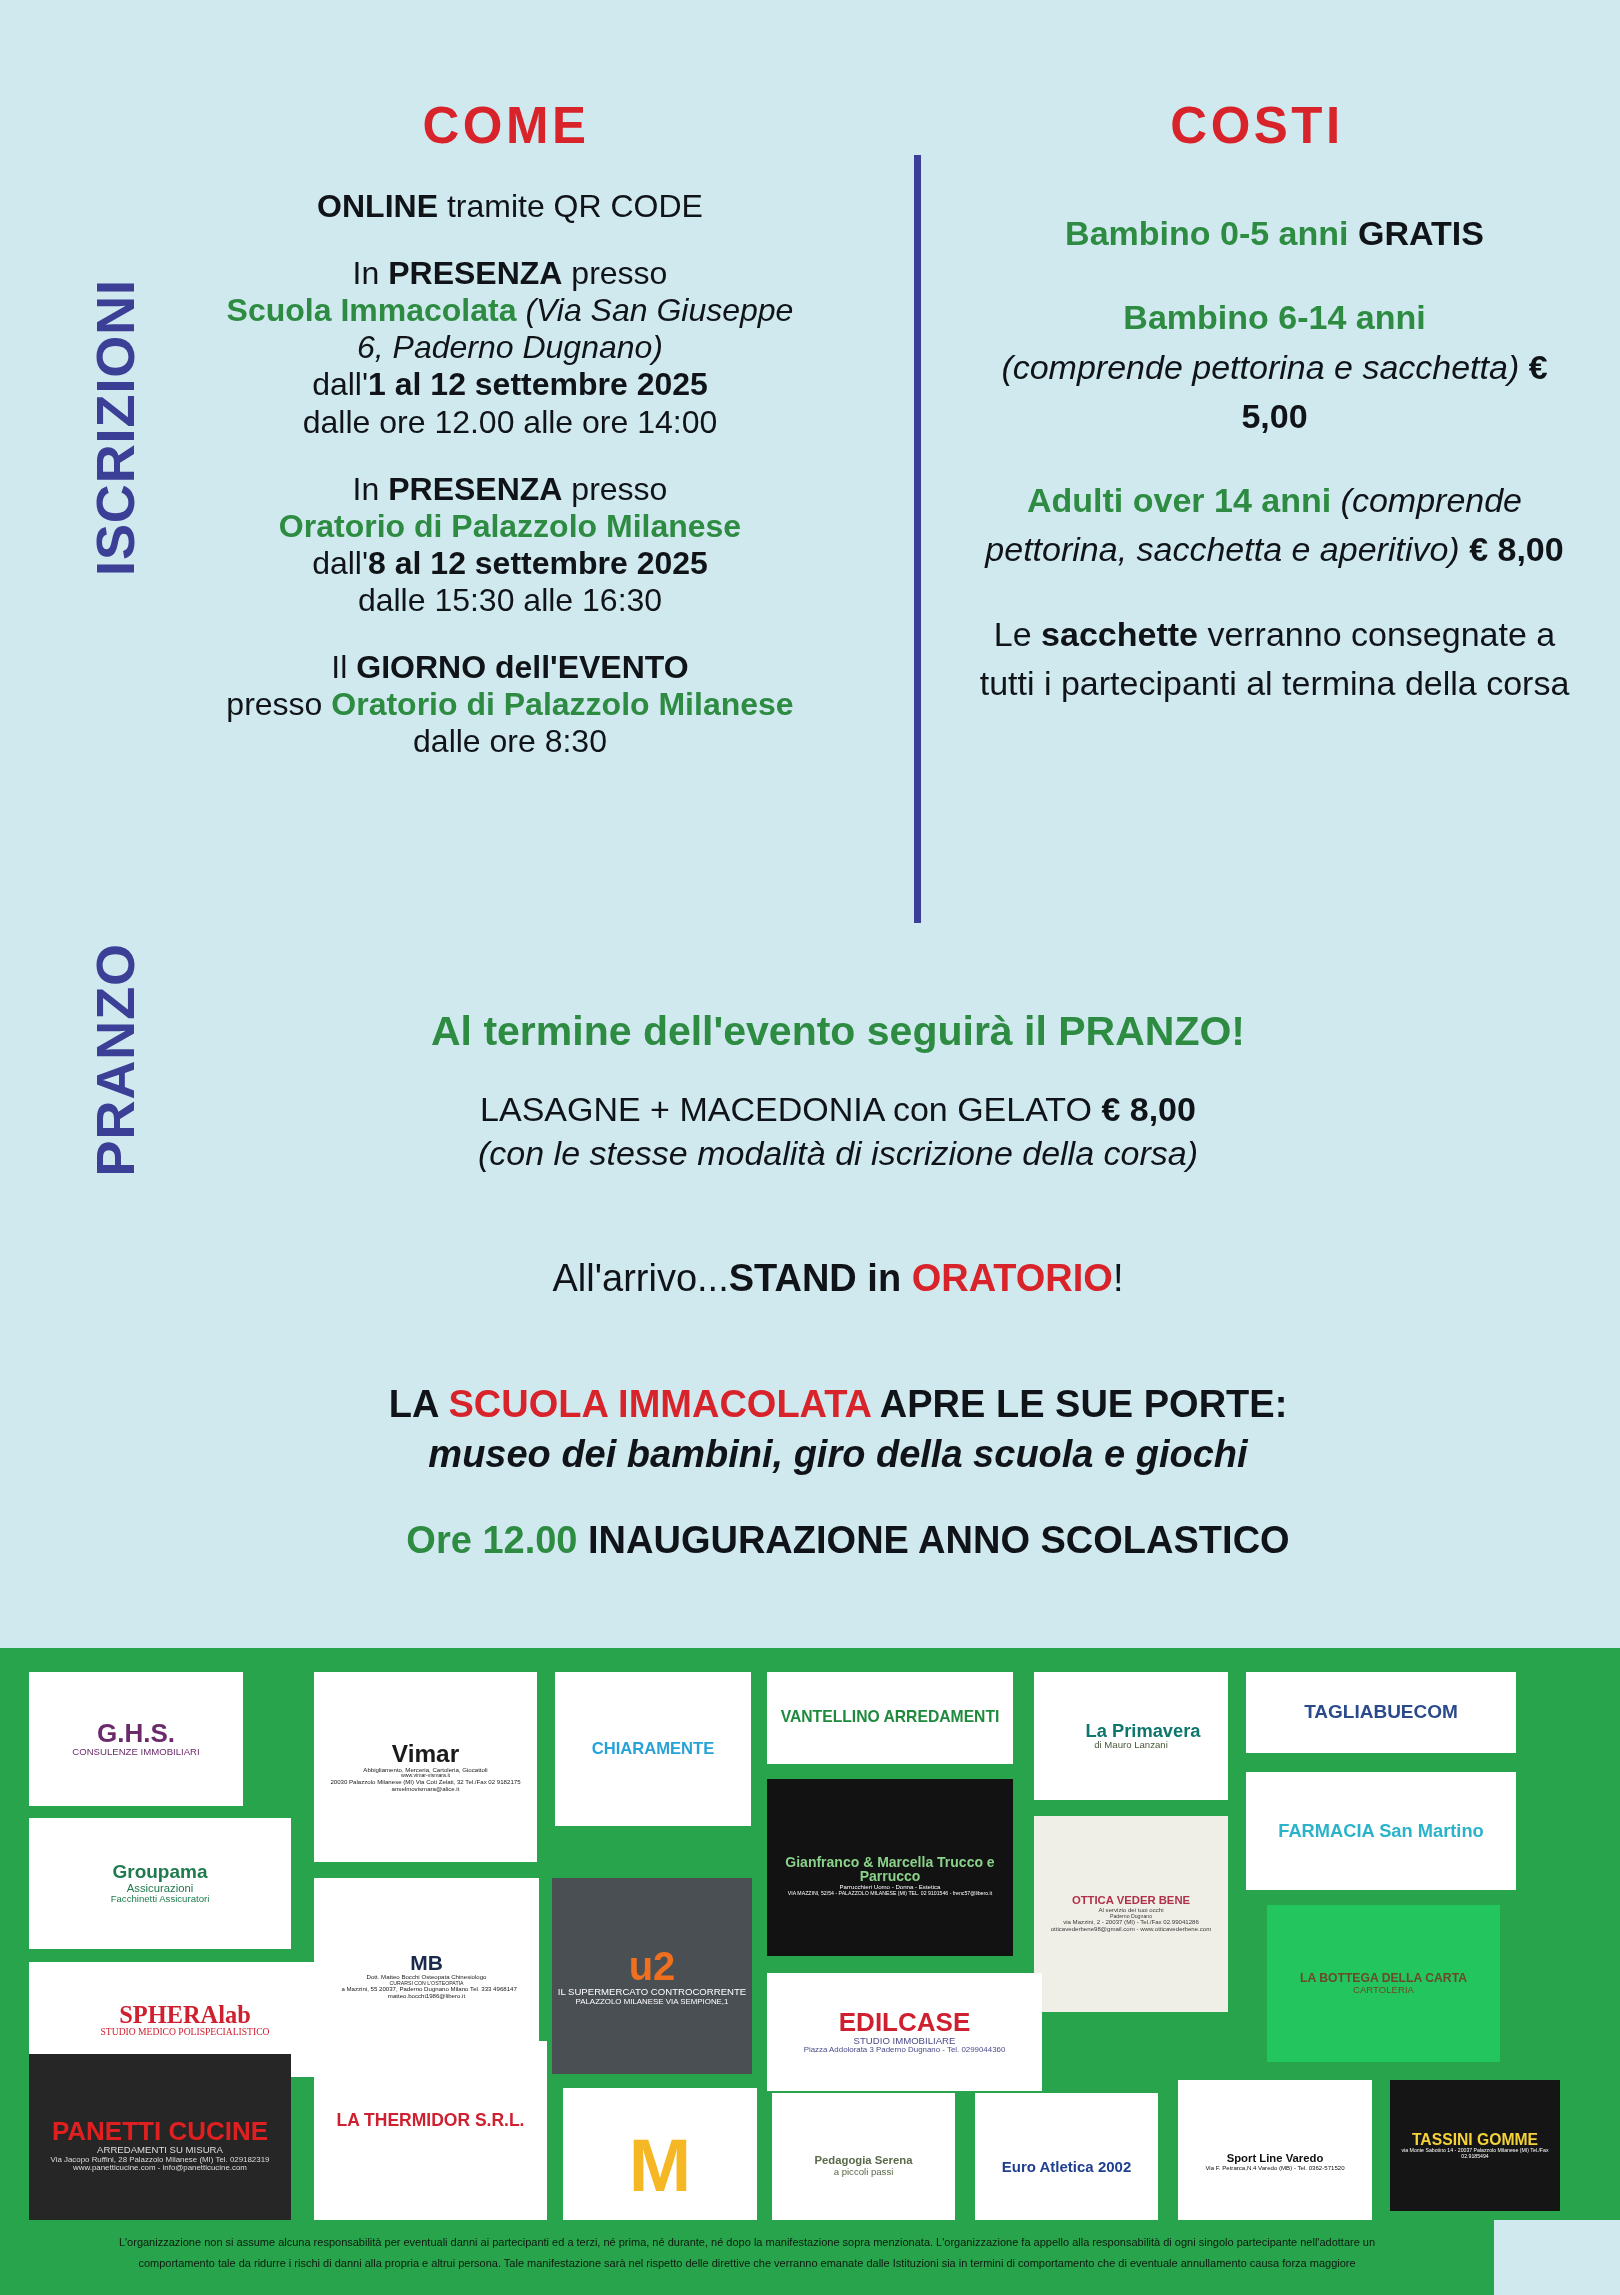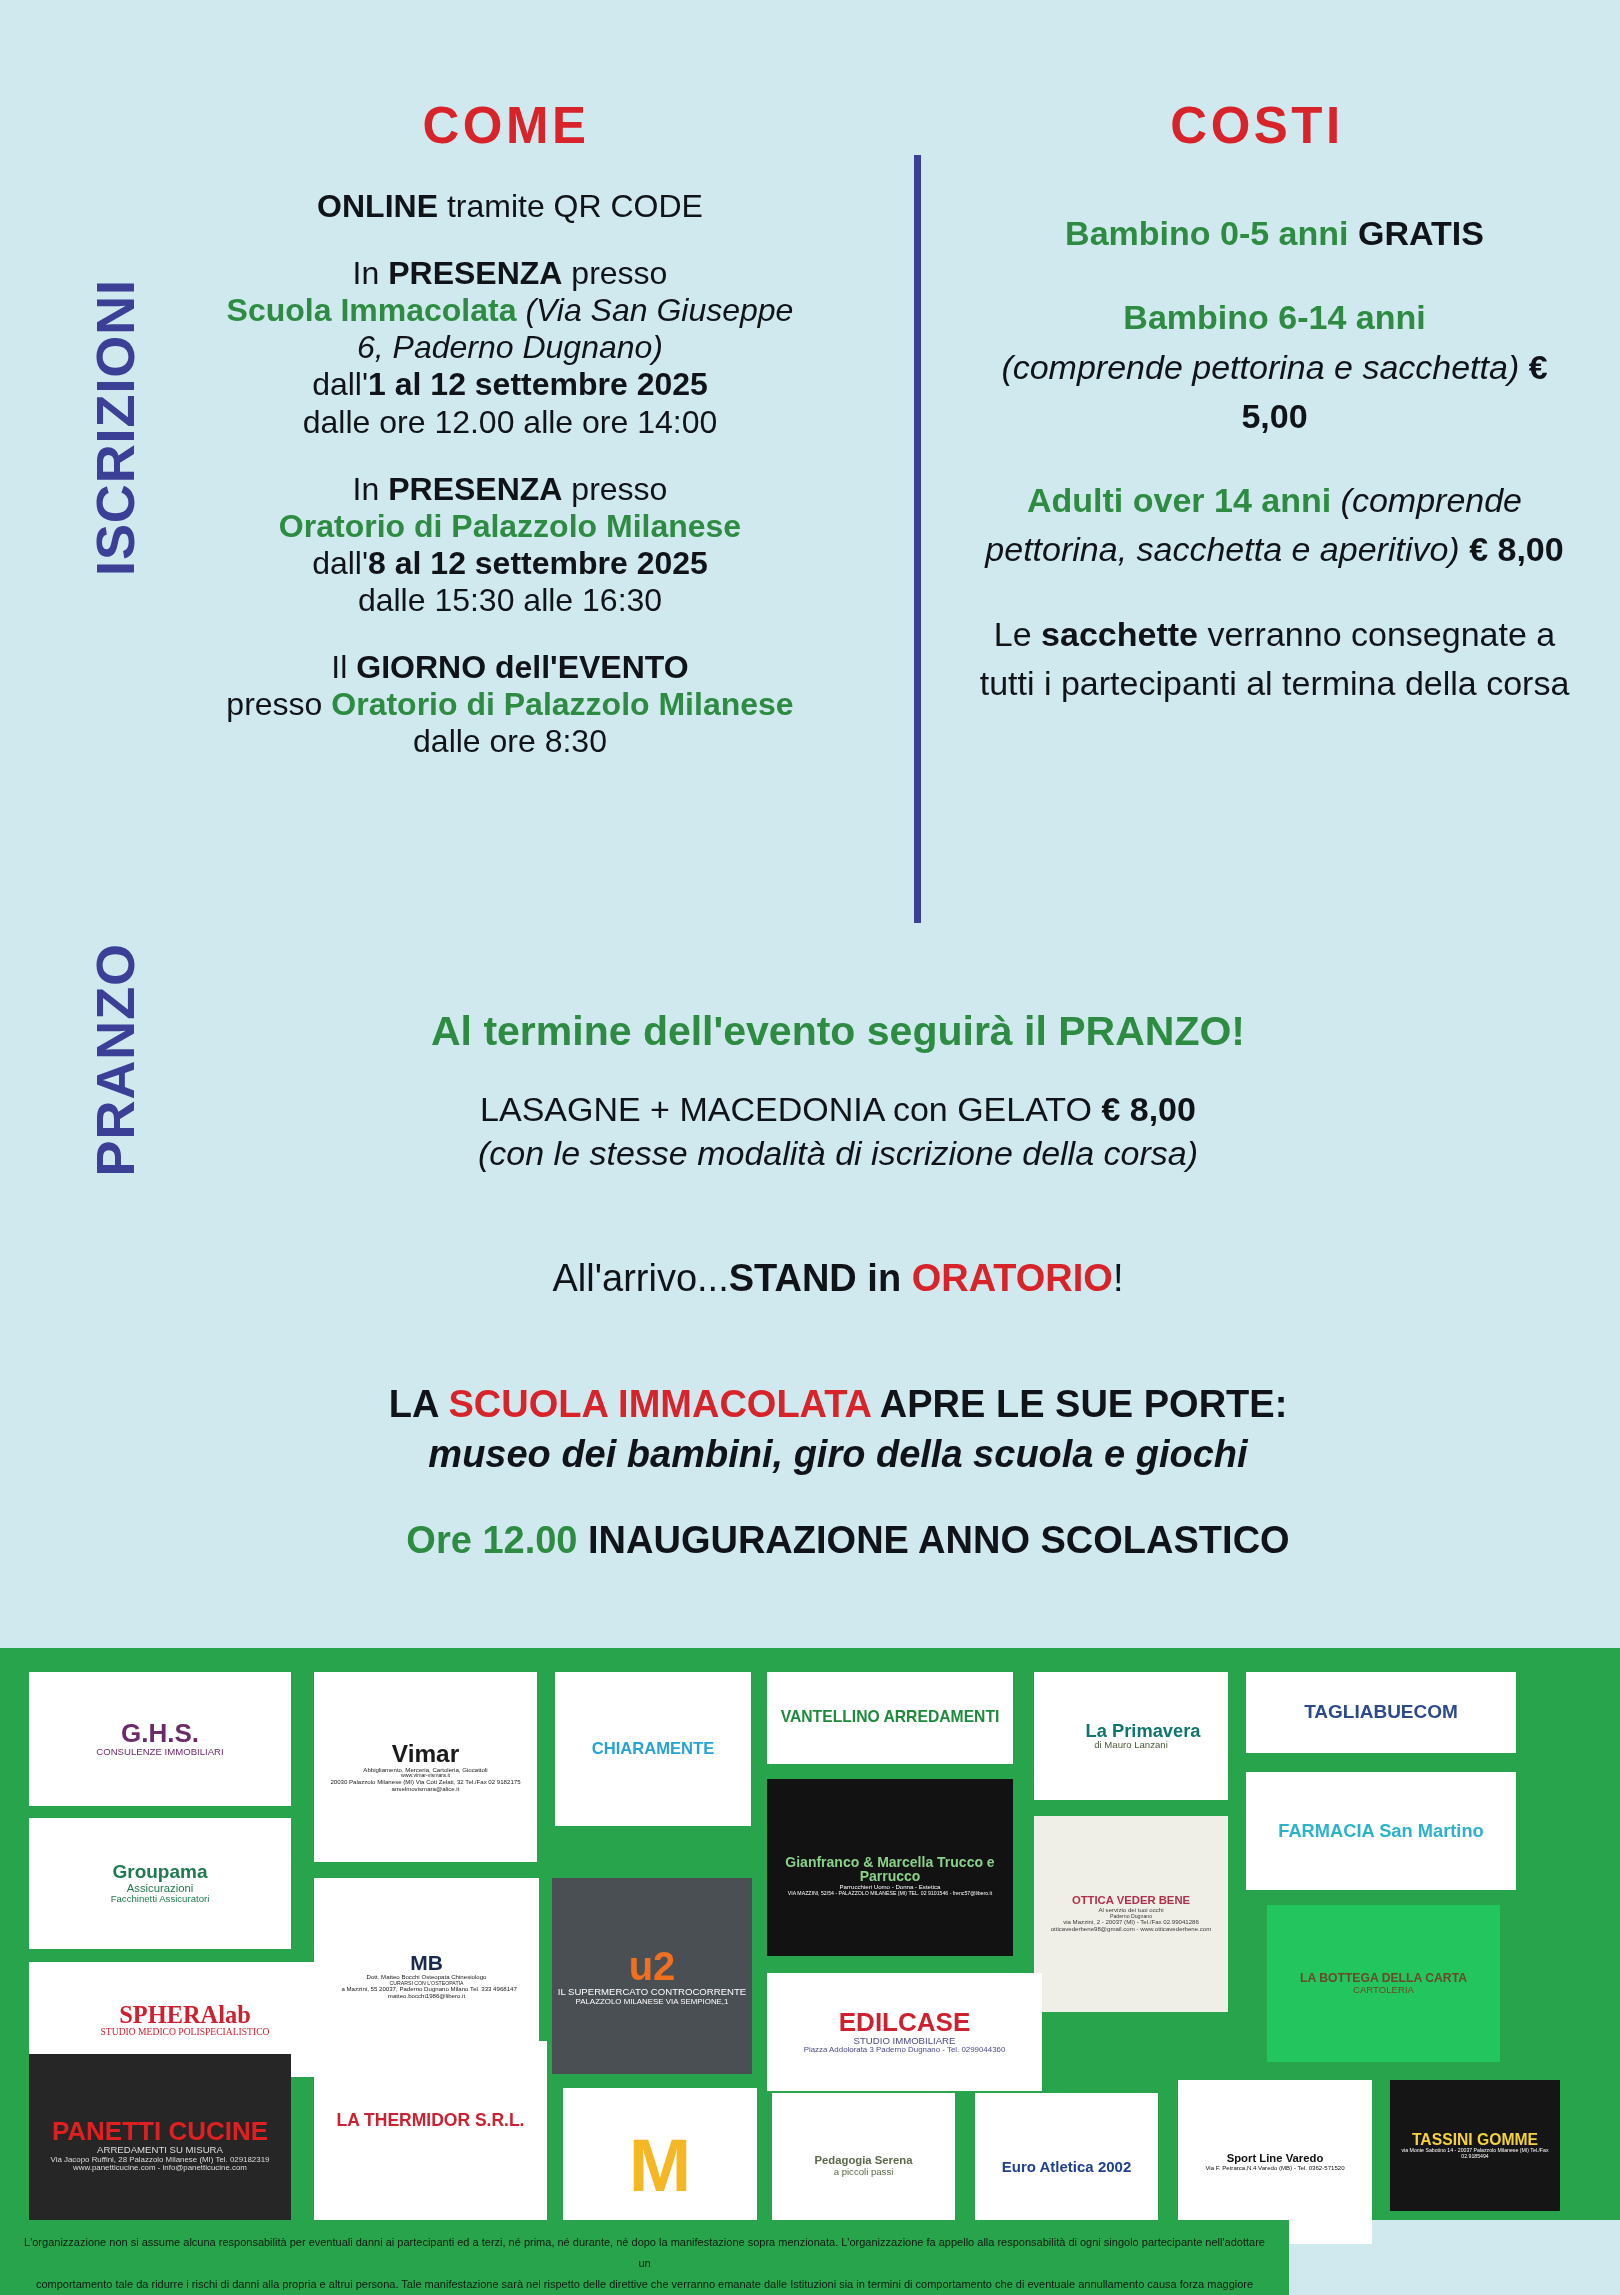--- a/index.html
+++ b/index.html
@@ -124,21 +124,21 @@
     padding: 3.5px;
   }
   .logo .t1 { font-weight: 700; line-height: 1.05; }
   .logo .t2 { line-height: 1.08; }
   .logo .t3 { line-height: 1.1; }
 
   
   .footer {
     position: absolute;
     left: 0; top: 2220px;
-    width: 1289px; height: 76px;
+    width: 1494px; height: 76px;
     background: #28a44c;
     color: #0d1b0f;
     font-size: 11px;
     line-height: 1.9;
     text-align: center;
     padding: 12.2px 19px 0 19px;
   }
 </style>
 </head>
 <body>
@@ -216,21 +216,21 @@
     <span class="ln"><b>LA </b><b class="red">SCUOLA IMMACOLATA</b><b> APRE LE SUE PORTE:</b></span>
     <span class="ln l2">museo dei bambini, giro della scuola e giochi</span>
   </div>
 
   <div id="promo-time">
     <span class="green">Ore 12.00</span><span> INAUGURAZIONE ANNO SCOLASTICO</span>
   </div>
 
   <div class="sponsor-band">
     <div class="logos" id="logo-host">
-        <div class="logo" style="left: 29px; top: 23.6px; width: 262px; height: 134px; text-align: right;">
+        <div class="logo" style="left: 29px; top: 23.6px; width: 214px; height: 134px; text-align: right;">
           <div class="t1" style="color: rgb(107, 43, 107); font-size: 26px;">G.H.S.</div>
           <div class="t2" style="color: rgb(107, 43, 107); font-size: 9.6px;">CONSULENZE IMMOBILIARI</div>
         </div>
         <div class="logo" style="left: 314px; top: 23.6px; width: 223px; height: 190px;">
           <div class="t1" style="color: rgb(26, 26, 26); font-size: 24.4px;">Vimar</div>
           <div class="t2" style="color: rgb(26, 26, 26); font-size: 6.1px;">Abbigliamento, Merceria, Cartoleria, Giocattoli</div>
           <div class="t3" style="color: rgb(26, 26, 26); font-size: 5.2px;">www.vimar-vismara.it</div>
           <div class="t3" style="color: rgb(26, 26, 26); font-size: 6.1px;">20030 Palazzolo Milanese (MI) Via Coti Zelati, 32  Tel./Fax 02 9182175  anselmovismara@alice.it</div>
         </div>
         <div class="logo" style="left: 555px; top: 23.6px; width: 196px; height: 154px;">

